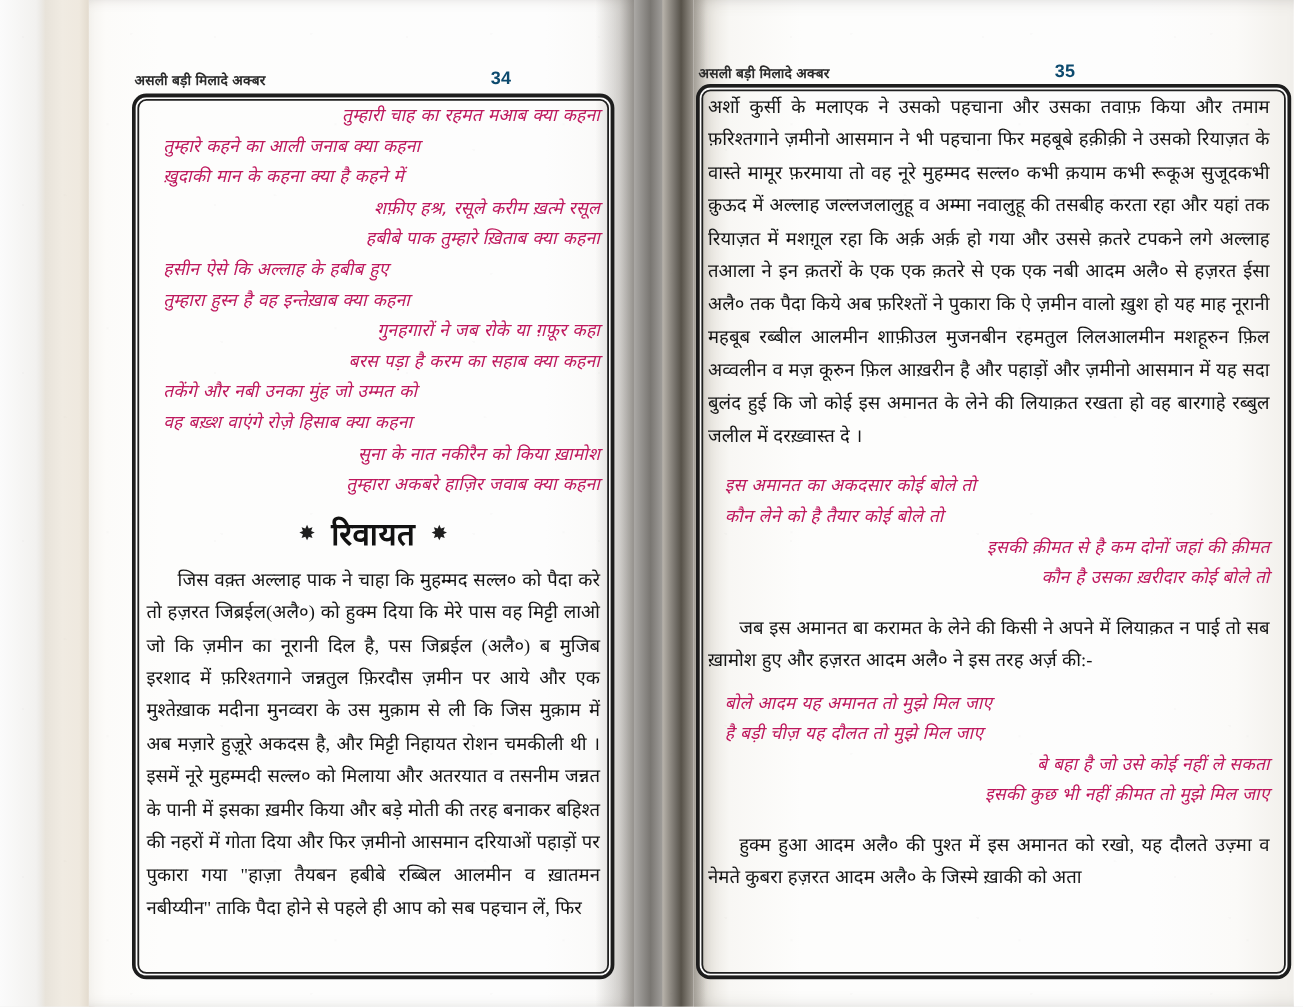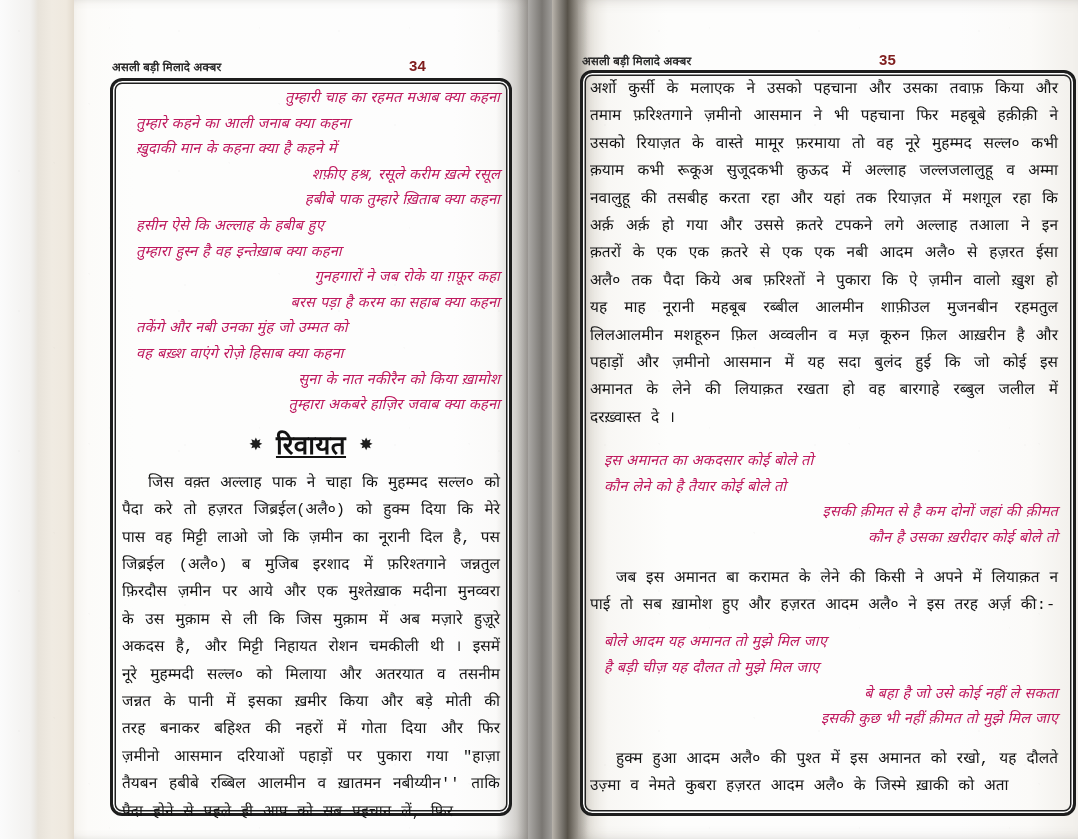--- a/index.html
+++ b/index.html
@@ -63,21 +63,21 @@
   }
 
   
   .runhead{
     position:absolute;height:18px;
     display:flex;align-items:flex-end;
     font-size:11.5px;font-weight:700;color:#2b2b2b;
     letter-spacing:.2px;
   }
   .runhead .folio{
-    font-size:15px;font-weight:700;color:#7f1d1d;
+    font-size:15px;font-weight:700;color:#0c4a6e;
   }
   #runhead-left{left:112px;top:56px;width:400px;}
   #runhead-right{left:582px;top:50px;width:400px;}
   .runhead .title{white-space:nowrap;}
   .runhead .folio-wrap{margin-left:auto;margin-right:86px;}
   #runhead-right .folio-wrap{}
 
   
   .frame{
     position:absolute;
@@ -104,21 +104,21 @@
     white-space:nowrap;
     letter-spacing:.15px;
   }
   .verse.right{text-align:right;}
   .verse.left{text-align:left;}
   .verse.indent{padding-left:118px;}
   .verse.indent-sm{padding-left:14px;}
 
   
   .prose{
-    font-family:Liberation Mono, monospace;
+    font-family:Liberation Serif, serif;
     font-size:15.4px;
     line-height:27.4px;
     color:#141414;
     text-align:justify;
     text-align-last:left;
     letter-spacing:.05px;
     word-spacing:.5px;
   }
   .prose .lead{padding-left:26px;}
 
@@ -129,21 +129,20 @@
     margin:9px 0 8px 0;
   }
   .section-head .star{
     font-size:17px;color:#1f1f1f;line-height:1;
     transform:translateY(1px);
   }
   .section-head .word{
     font-family:"DejaVu Sans","Liberation Sans",sans-serif;
     font-size:26px;font-weight:700;color:#121212;
     letter-spacing:.4px;
-    text-decoration:underline;
   }
 
   .vs{display:block;}
   .gap-sm{height:9px;}
   .gap-md{height:15px;}
 </style>
 </head>
 <body>
 
 <div id="scan"></div>

